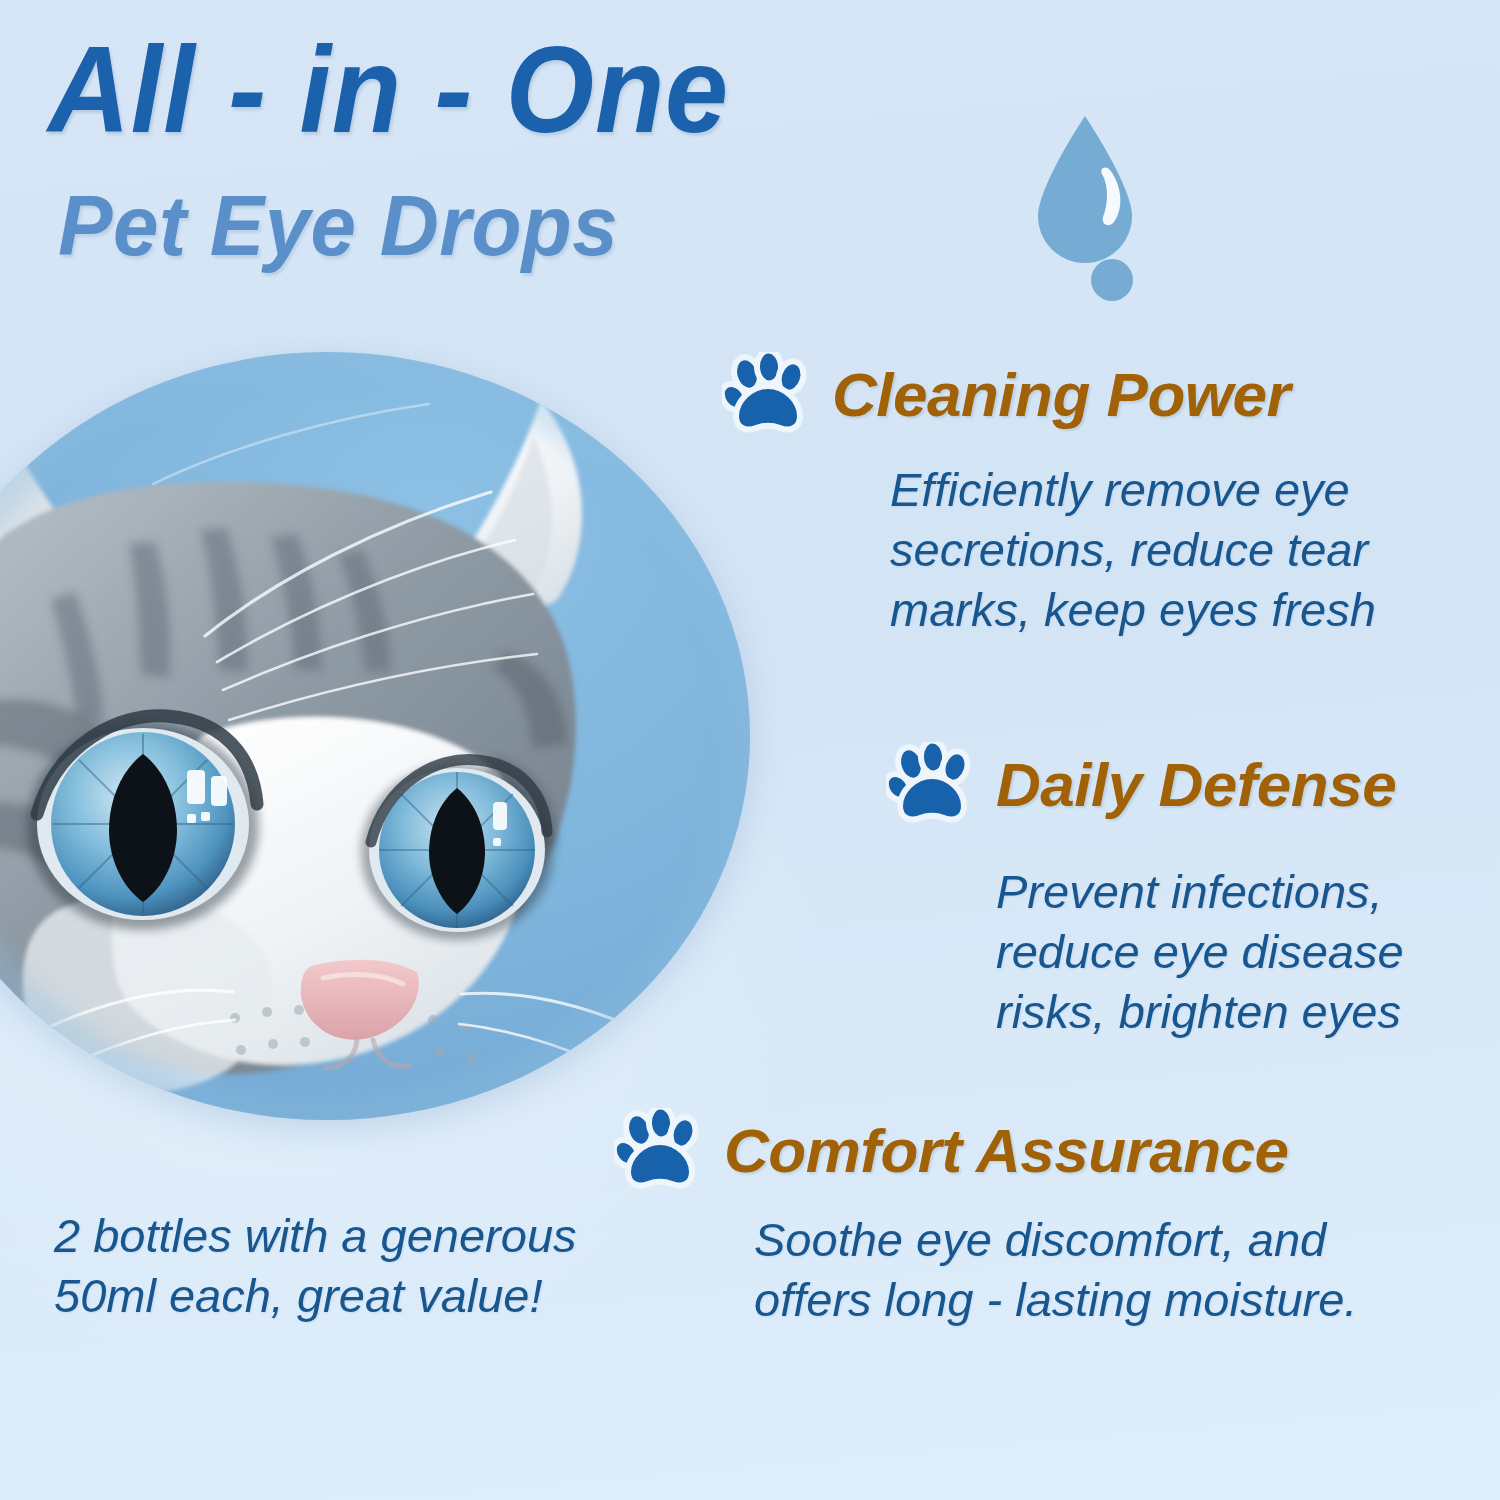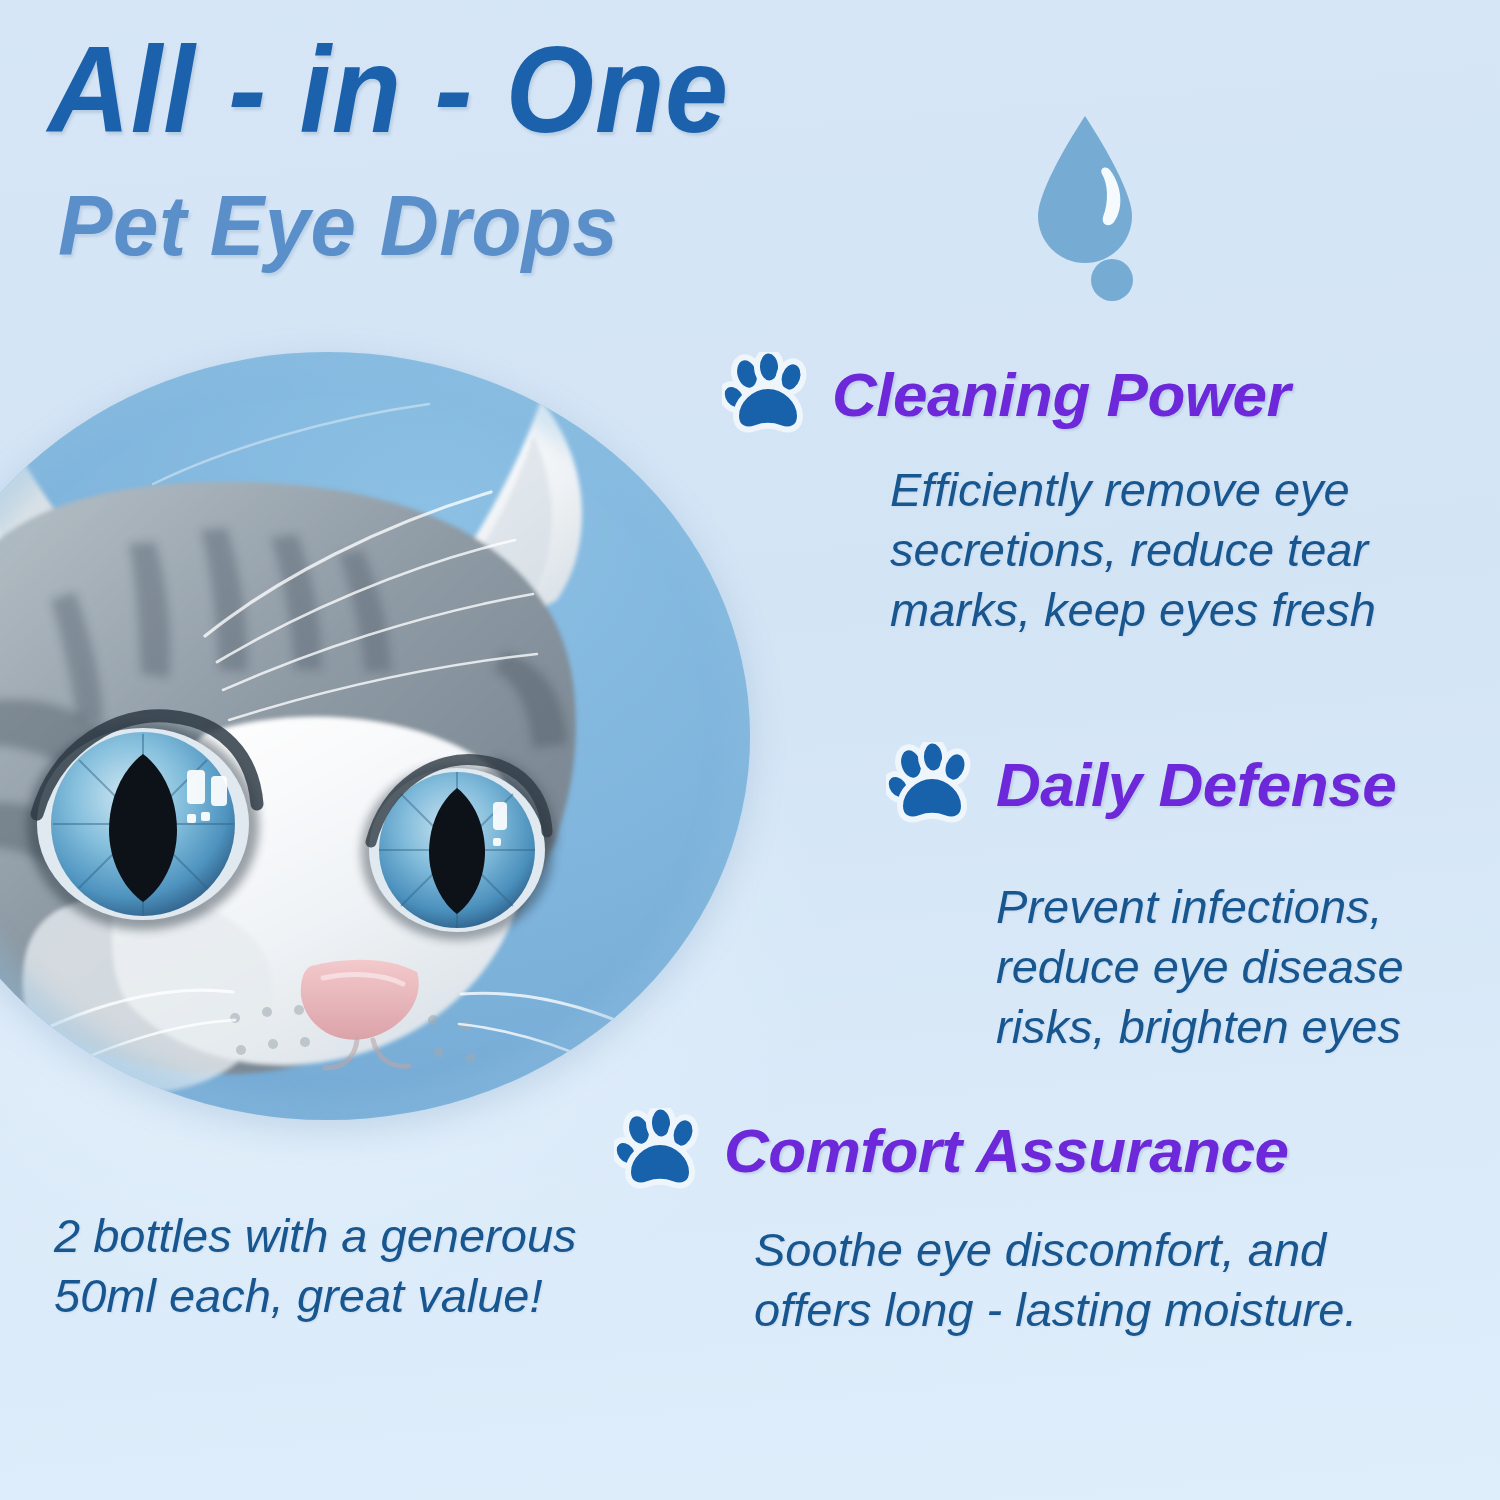--- a/index.html
+++ b/index.html
@@ -83,45 +83,45 @@
   
   .feature { position: absolute; }
   .feature-head {
     display: flex;
     align-items: center;
     gap: 18px;
     white-space: nowrap;
   }
   .paw { flex: 0 0 auto; display: block; }
   .feature-title {
-    color: #6d28d9;
+    color: #a16207;
     font-size: 62px;
     font-weight: 700;
     letter-spacing: -.5px;
     line-height: 1;
     text-shadow: 2px 2px 2px rgba(120,150,180,.26);
   }
   .feature-body {
     color: #17568f;
     font-size: 47px;
     line-height: 1.28;
     font-weight: 400;
     text-shadow: 1px 1px 2px rgba(130,160,190,.22);
     white-space: pre-line;
   }
 
   
   #f-clean      { left: 722px;  top: 352px;  }
   #f-clean .feature-body   { margin-top: 22px; margin-left: 168px; }
 
   #f-daily      { left: 886px;  top: 742px;  }
-  #f-daily .feature-body   { margin-top: 49px; margin-left: 110px; }
+  #f-daily .feature-body   { margin-top: 34px; margin-left: 110px; }
 
   #f-comfort    { left: 614px;  top: 1108px; }
-  #f-comfort .feature-body { margin-top: 26px; margin-left: 140px; }
+  #f-comfort .feature-body { margin-top: 16px; margin-left: 140px; }
 
   #f-value      { left: 24px;   top: 1172px; }
   #f-value .feature-body   { margin-top: 34px; margin-left: 30px; }
 </style>
 </head>
 <body>
 
 <div id="page">
 
   <div class="bg-wash"></div>

